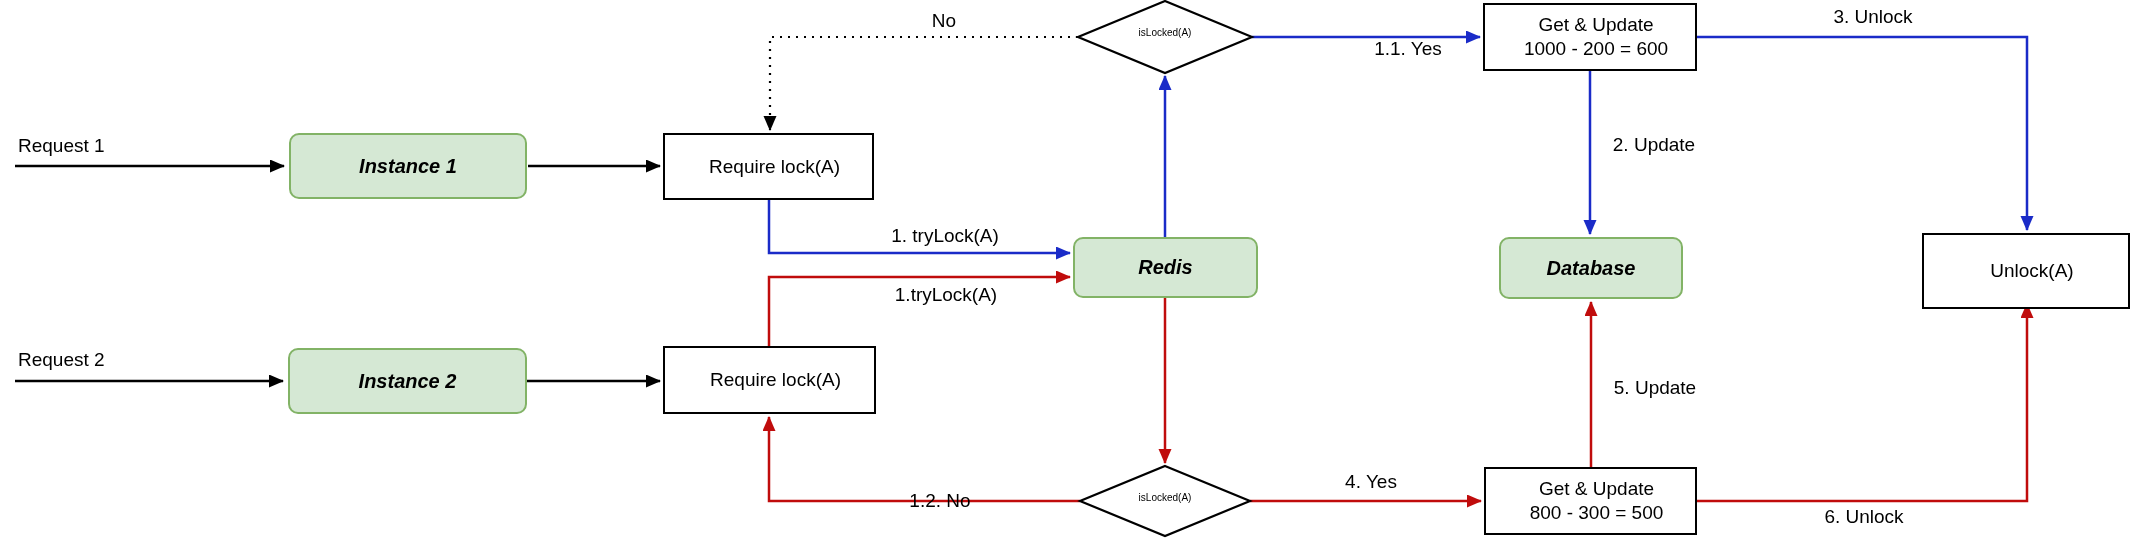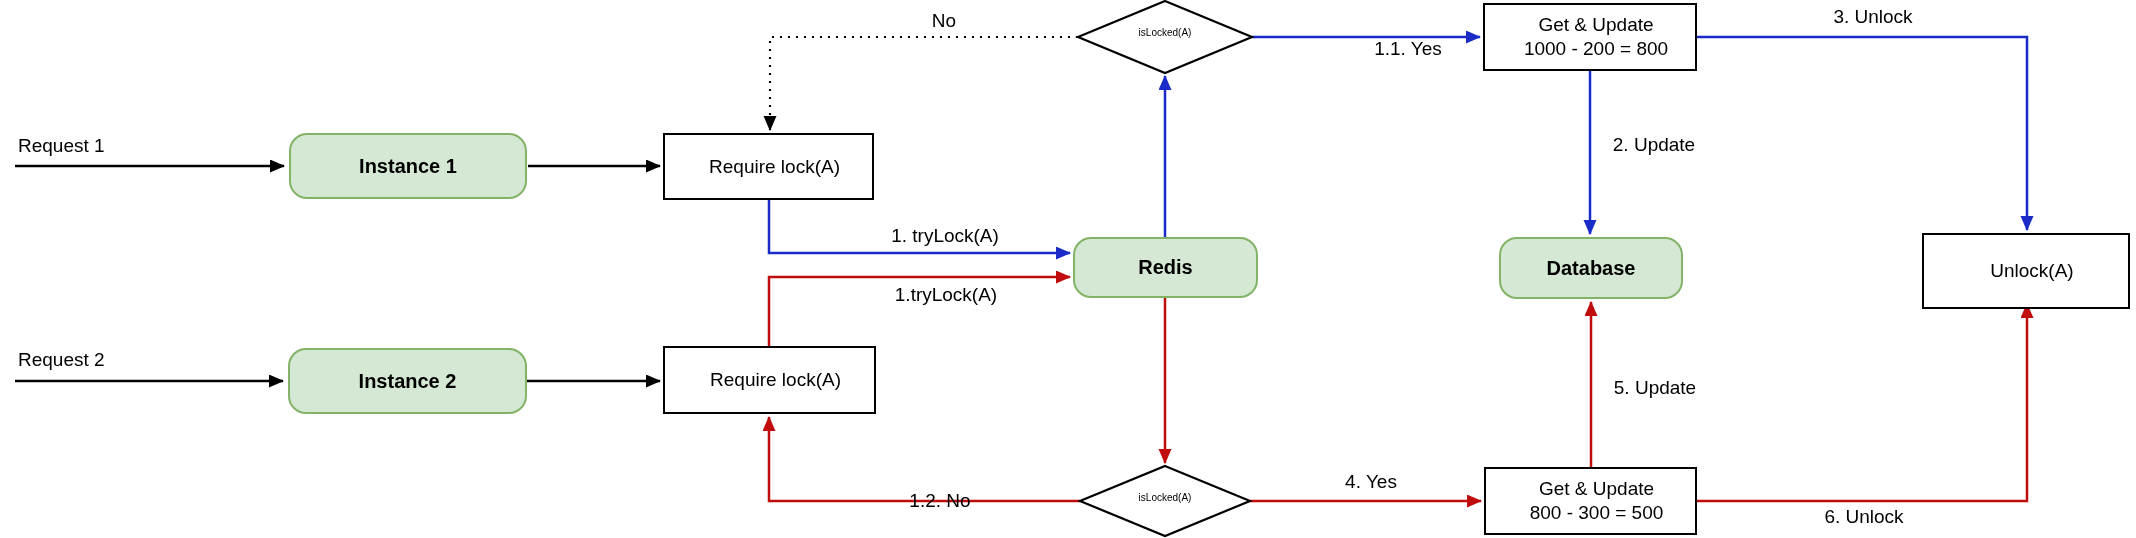--- a/index.html
+++ b/index.html
@@ -23,21 +23,21 @@
   .diamond{fill:#ffffff;stroke:#000000;stroke-width:2.2px;}
   .node{
     position:absolute;box-sizing:border-box;
     display:flex;flex-direction:column;align-items:center;justify-content:center;
     font-size:19px;line-height:1.25;text-align:center;background:#ffffff;
   }
   .node.plain{border:2.4px solid #000000;padding-left:12px;}
   .node.green{
     background:var(--c-green-fill,#d5e8d4);
     border:2px solid var(--c-green-stroke,#82b366);
-    border-radius:18px;font-weight:bold;font-size:20px;
+    border-radius:10px;font-weight:bold;font-size:20px;font-style:italic;
   }
   .edge-label{
     position:absolute;font-size:19px;white-space:nowrap;
     transform:translate(-50%,-50%);
   }
   .edge-label.anchor-left{transform:none;}
   .diamond-label{
     position:absolute;width:160px;text-align:center;font-size:10px;
     white-space:nowrap;
   }
@@ -98,21 +98,21 @@
   </div>
 
   <div class="node plain" style="left:663px;top:133px;width:211px;height:67px;">
     <span>Require lock(A)</span>
   </div>
   <div class="node plain" style="left:663px;top:346px;width:213px;height:68px;">
     <span>Require lock(A)</span>
   </div>
   <div class="node plain" style="left:1483px;top:3px;width:214px;height:68px;">
     <span>Get &amp; Update</span>
-    <span>1000 - 200 = 800</span>
+    <span>1000 - 200 = 600</span>
   </div>
   <div class="node plain" style="left:1484px;top:467px;width:213px;height:68px;">
     <span>Get &amp; Update</span>
     <span>800 - 300 = 500</span>
   </div>
   <div class="node plain" style="left:1922px;top:233px;width:208px;height:76px;">
     <span>Unlock(A)</span>
   </div>
 
   <div class="diamond-label" style="left:1085px;top:27px;">isLocked(A)</div>

